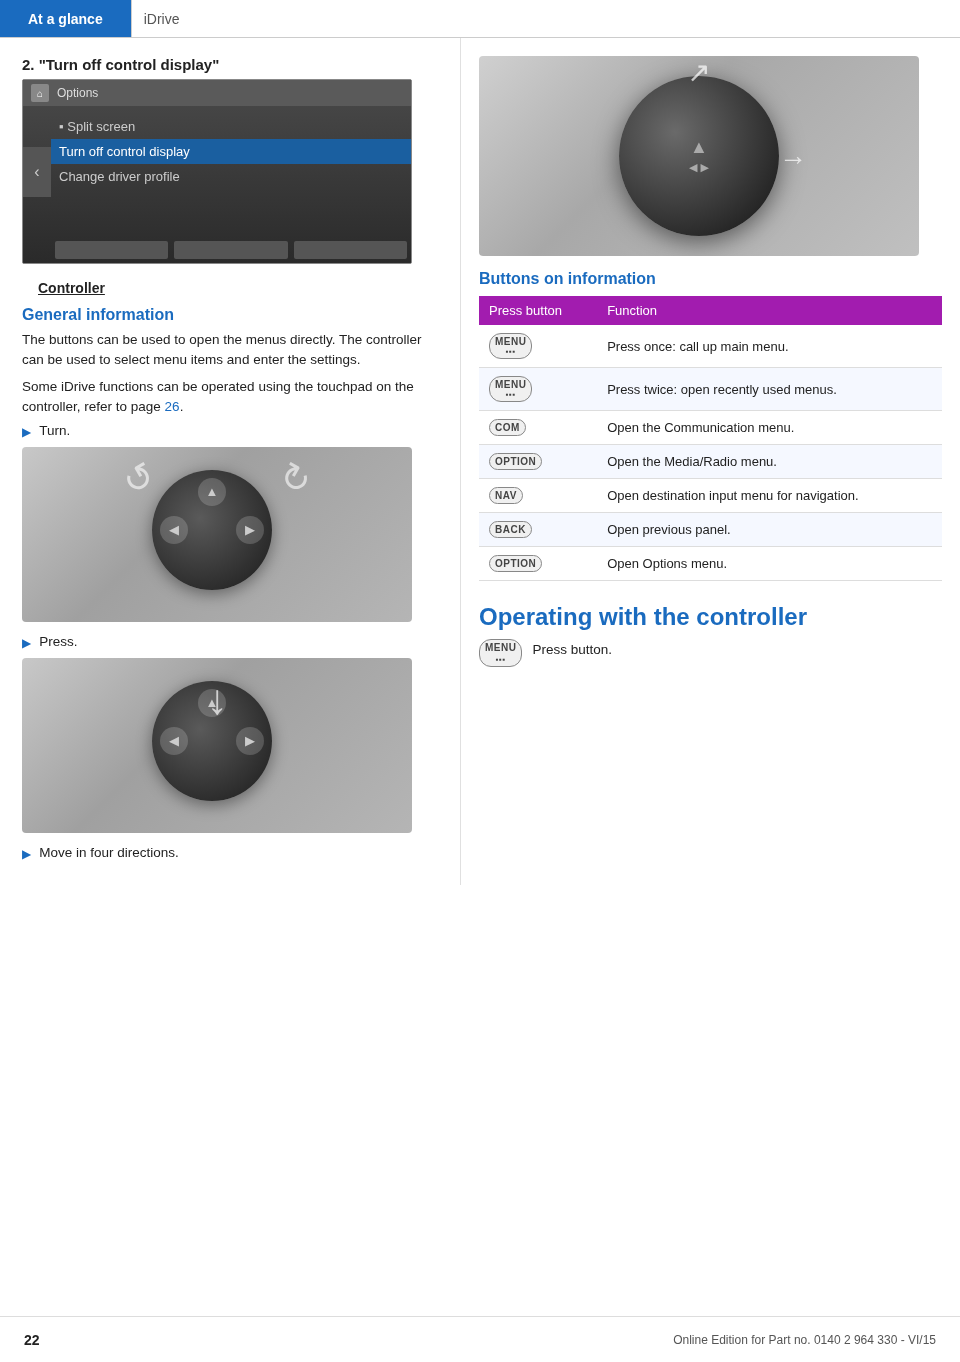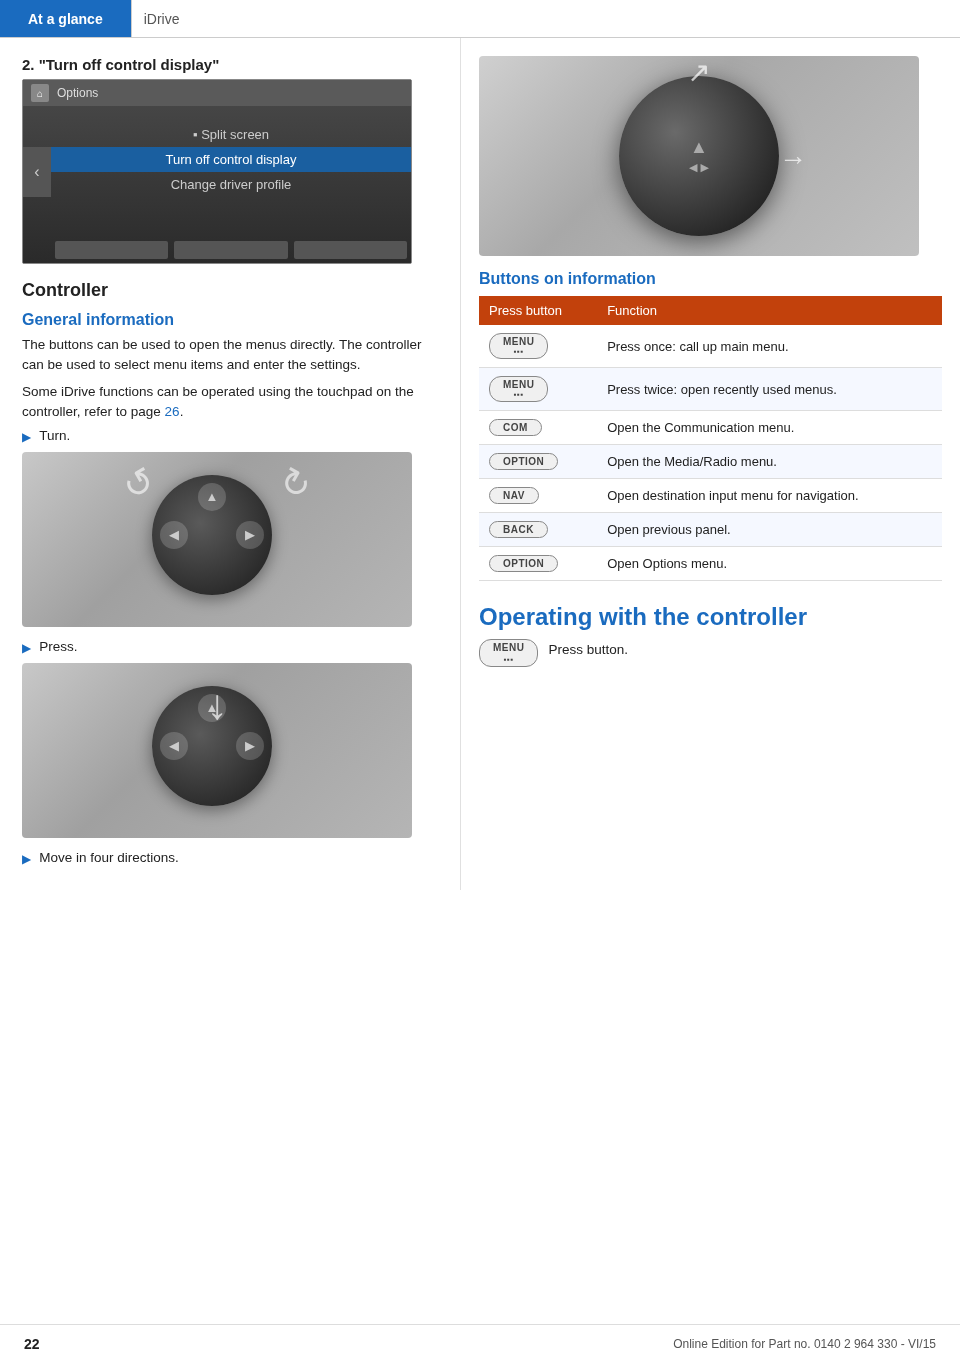--- a/index.html
+++ b/index.html
@@ -94,22 +94,21 @@
       background: #888;
       border-radius: 2px;
       margin-right: 8px;
       display: flex;
       align-items: center;
       justify-content: center;
       font-size: 10px;
       color: #fff;
     }
     .screen-menu-items {
-      padding: 16px 0 0 28px;
-      text-align: center;
+      padding: 8px 0 0 28px;
     }
     .screen-menu-item {
       color: #ccc;
       font-size: 13px;
       padding: 5px 8px;
       cursor: default;
     }
     .screen-menu-item.highlighted {
       background: #1a5fa0;
       color: #fff;
@@ -139,24 +138,25 @@
     .screen-bottom-bar {
       flex: 1;
       background: #555;
       border-radius: 2px;
       height: 18px;
       margin-top: auto;
     }
 
     
     .section-heading {
-      font-size: 18px;
+      font-size: 14px;
       font-weight: bold;
       color: #222;
-      margin: 14px 0 10px 0;
+      margin: 14px 0 10px 16px;
+      text-decoration: underline;
     }
     .sub-heading {
       font-size: 16px;
       font-weight: bold;
       color: #1a6bbf;
       margin: 10px 0 6px 0;
     }
     .body-text {
       font-size: 13.5px;
       line-height: 1.5;
@@ -246,21 +246,21 @@
       font-weight: bold;
       color: #1a6bbf;
       margin: 12px 0 8px 0;
     }
     .btn-table {
       width: 100%;
       border-collapse: collapse;
       font-size: 13px;
     }
     .btn-table thead tr {
-      background: #c2410c;
+      background: #a21caf;
       color: #fff;
     }
     .btn-table thead th {
       padding: 7px 10px;
       text-align: left;
       font-weight: normal;
     }
     .btn-table tbody tr {
       border-bottom: 1px solid #ddd;
     }
@@ -268,21 +268,21 @@
       background: #f5f8ff;
     }
     .btn-table tbody td {
       padding: 8px 10px;
       vertical-align: middle;
     }
     .btn-chip {
       display: inline-block;
       border: 1.5px solid #888;
       border-radius: 12px;
-      padding: 2px 13px;
+      padding: 2px 5px;
       font-size: 10px;
       font-weight: bold;
       color: #444;
       background: #f0f0f0;
       min-width: 34px;
       text-align: center;
       letter-spacing: 0.5px;
     }
 
     
@@ -298,21 +298,21 @@
       gap: 10px;
       margin-top: 6px;
     }
 
     
     .footer {
       position: absolute;
       bottom: 0;
       left: 0;
       right: 0;
-      height: 38px;
+      height: 46px;
       display: flex;
       align-items: center;
       justify-content: space-between;
       padding: 0 24px;
       border-top: 1px solid #ddd;
       font-size: 12px;
       color: #555;
     }
     .page-number {
       font-size: 14px;

